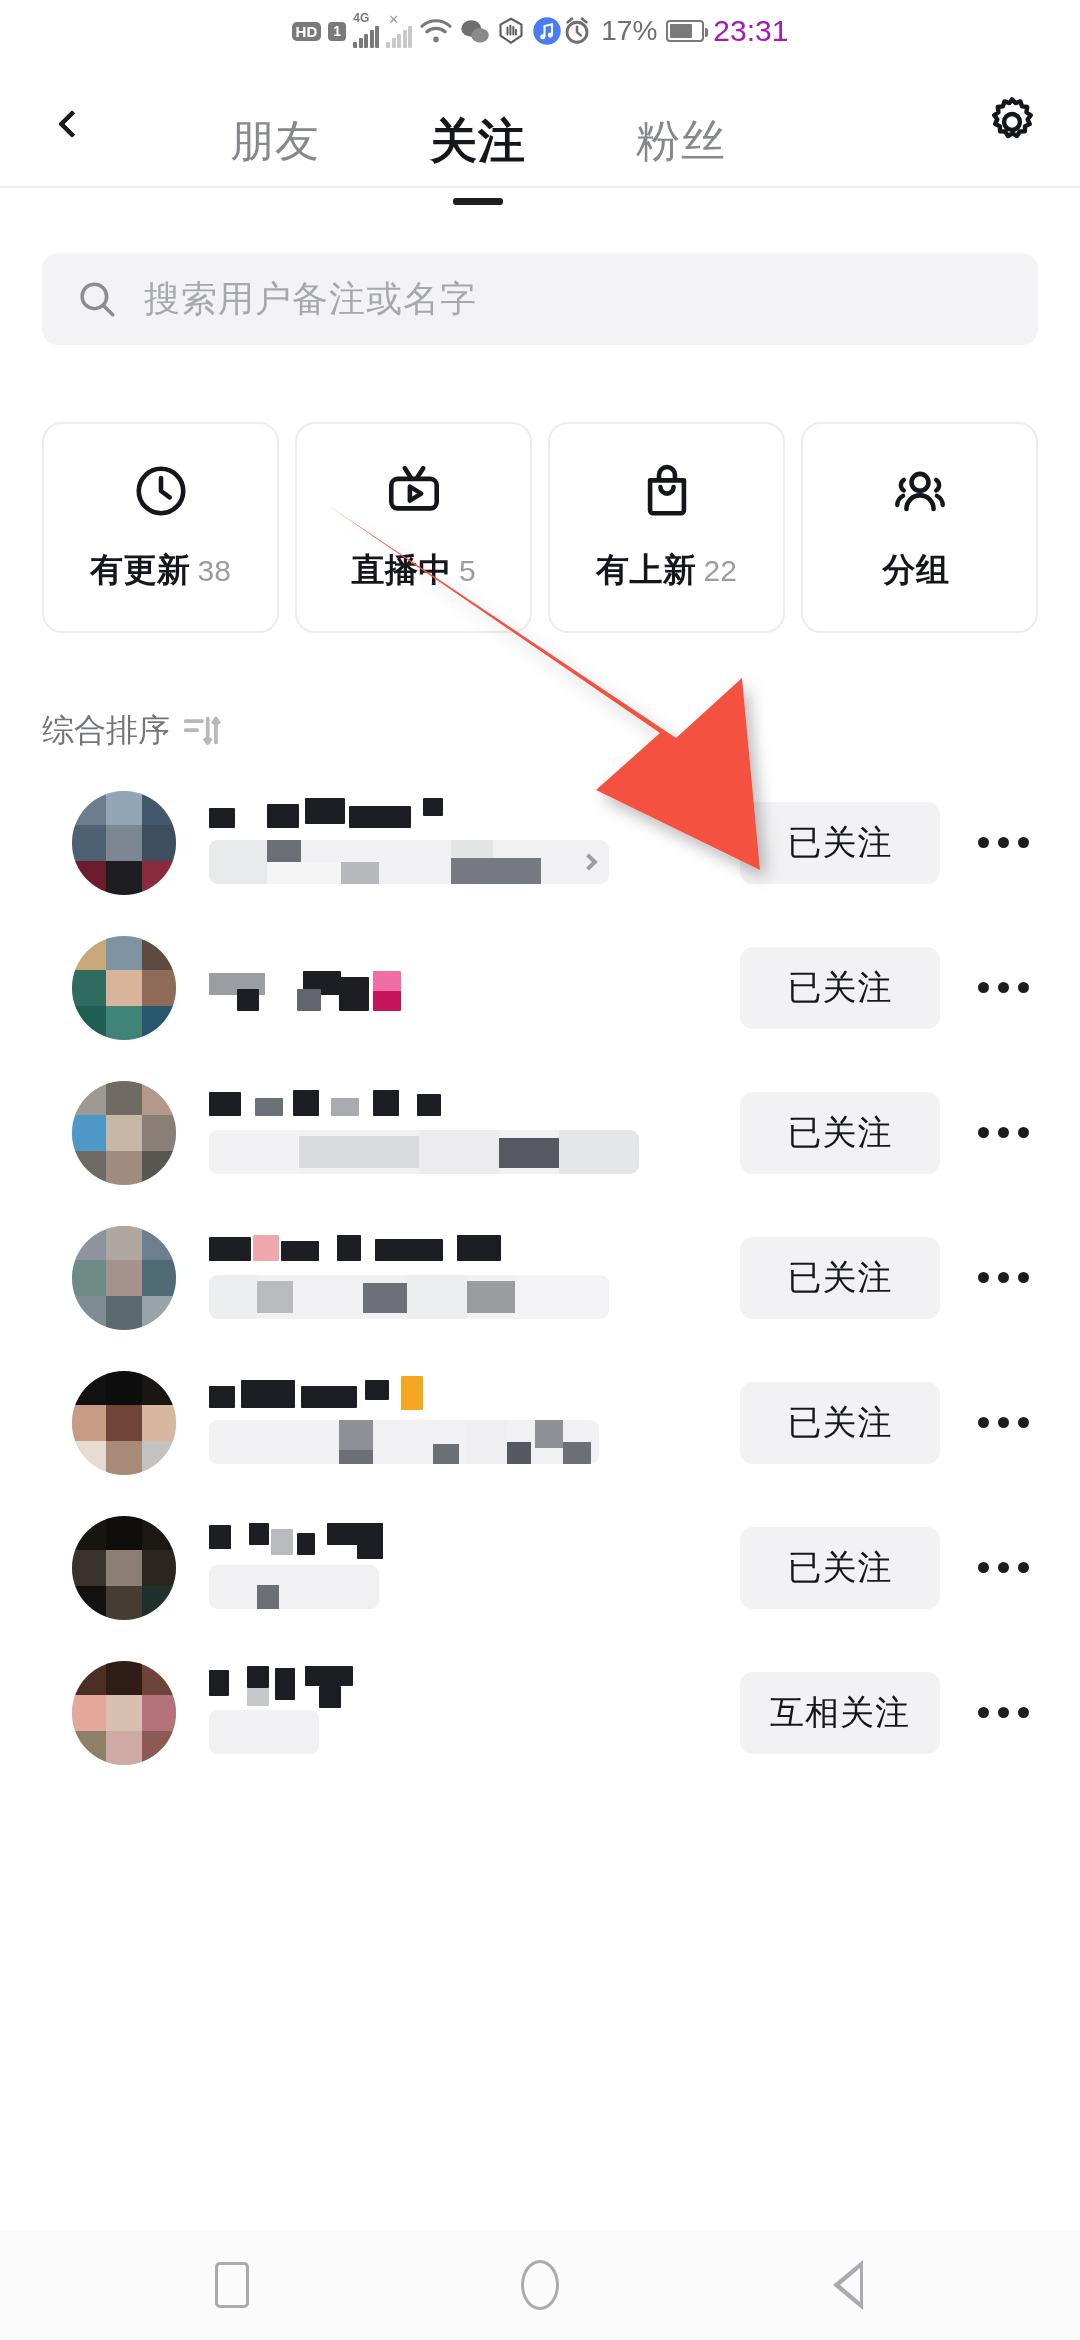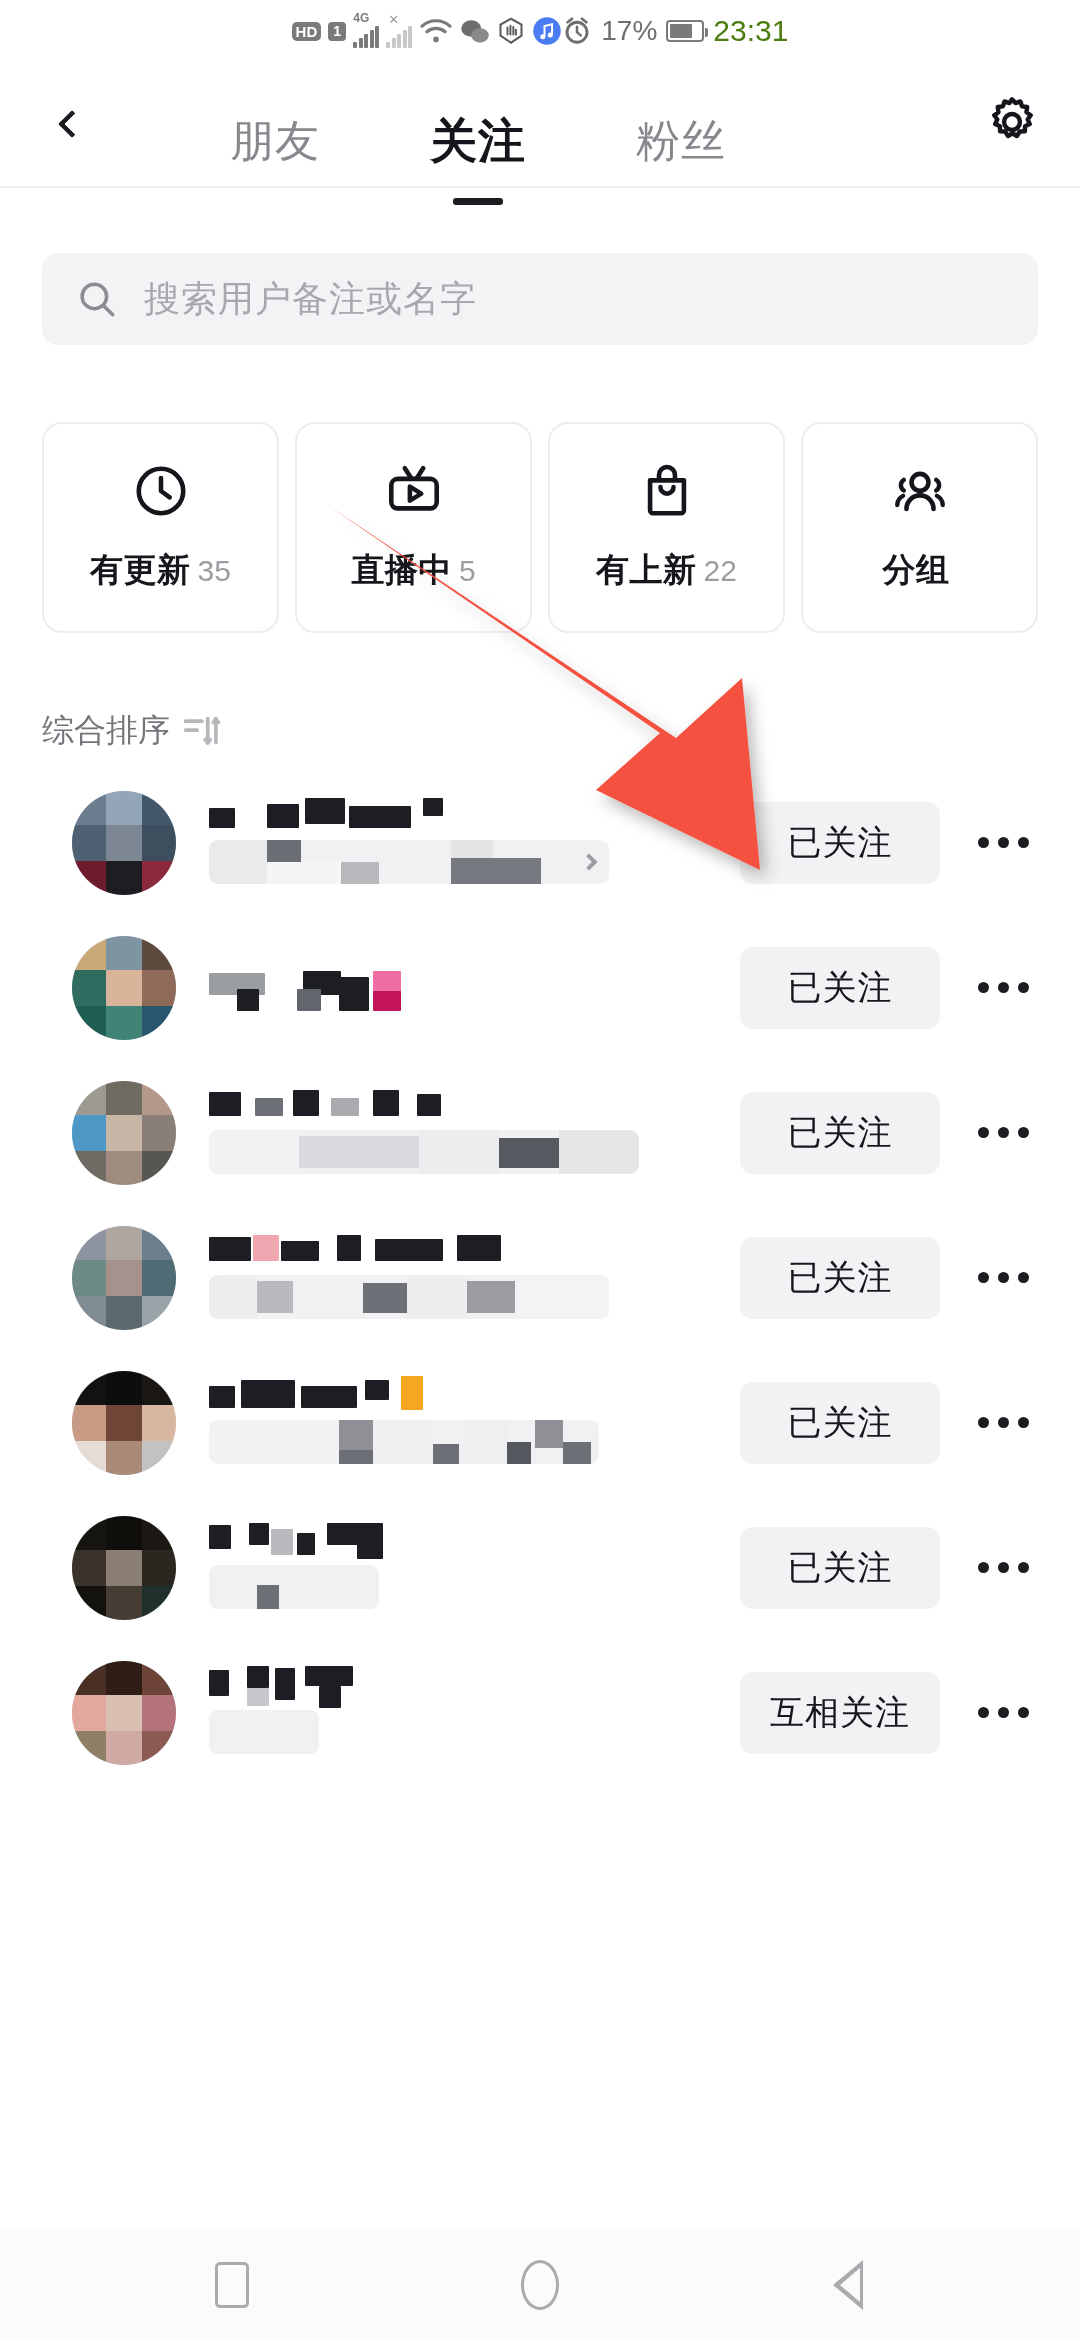--- a/index.html
+++ b/index.html
@@ -31,21 +31,21 @@
   .sig i { display: block; width: 4px; background: #7a7a7a; border-radius: 1px; }
   .sig i:nth-child(1) { height: 6px; }
   .sig i:nth-child(2) { height: 10px; }
   .sig i:nth-child(3) { height: 14px; }
   .sig i:nth-child(4) { height: 18px; }
   .sig i:nth-child(5) { height: 22px; }
   .sig.faded i { background: #c8c8c8; }
   .sig-label { font-size: 12px; color: #7a7a7a; position: absolute; top: -3px; left: 0; font-weight: bold;}
   .sig-x { font-size: 13px; color: #9a9a9a; position: absolute; top: -2px; left: 2px; }
   .sig-wrap { position: relative; display: flex; align-items: flex-end; padding-top: 10px;}
-  .sb-time { font-size: 30px; color: #4d7c0f; letter-spacing: 0px; }
+  .sb-time { font-size: 30px; color: #a21caf; letter-spacing: 0px; }
   .sb-pct { font-size: 28px; color: #6e6e6e; }
   .battery {
     width: 38px; height: 22px; border: 2.5px solid #7a7a7a; border-radius: 4px;
     position: relative; display: flex; align-items: center; padding: 2px;
   }
   .battery::after {
     content: ""; position: absolute; right: -6px; top: 6px; width: 3px; height: 9px;
     background: #7a7a7a; border-radius: 0 2px 2px 0;
   }
   .battery i { display:block; height: 100%; width: 71%; background: #7a7a7a; border-radius: 1px; }
@@ -245,21 +245,21 @@
 
   <div class="cards">
 
     <div class="card">
       <svg width="58" height="58" viewBox="0 0 24 24">
         <circle cx="12" cy="12" r="9.2" fill="none" stroke="#14161b" stroke-width="1.9"></circle>
         <path d="M12 6.6 V12 l3.6 2.6" stroke="#14161b" stroke-width="1.9" fill="none" stroke-linecap="round" stroke-linejoin="round"></path>
       </svg>
       <div class="card-row">
         <span class="card-label">有更新</span>
-        <span class="card-count">35</span>
+        <span class="card-count">38</span>
       </div>
     </div>
 
     <div class="card">
       <svg width="58" height="58" viewBox="0 0 24 24">
         <rect x="2.6" y="7" width="18.8" height="12.2" rx="2.6" fill="none" stroke="#14161b" stroke-width="1.9"></rect>
         <path d="M8.2 2.6 L10.8 6.6 M15.8 2.6 L13.2 6.6" stroke="#14161b" stroke-width="1.9" stroke-linecap="round"></path>
         <path d="M10.3 10.2 L15 13.1 L10.3 16 Z" fill="none" stroke="#14161b" stroke-width="1.9" stroke-linejoin="round"></path>
       </svg>
       <div class="card-row">

